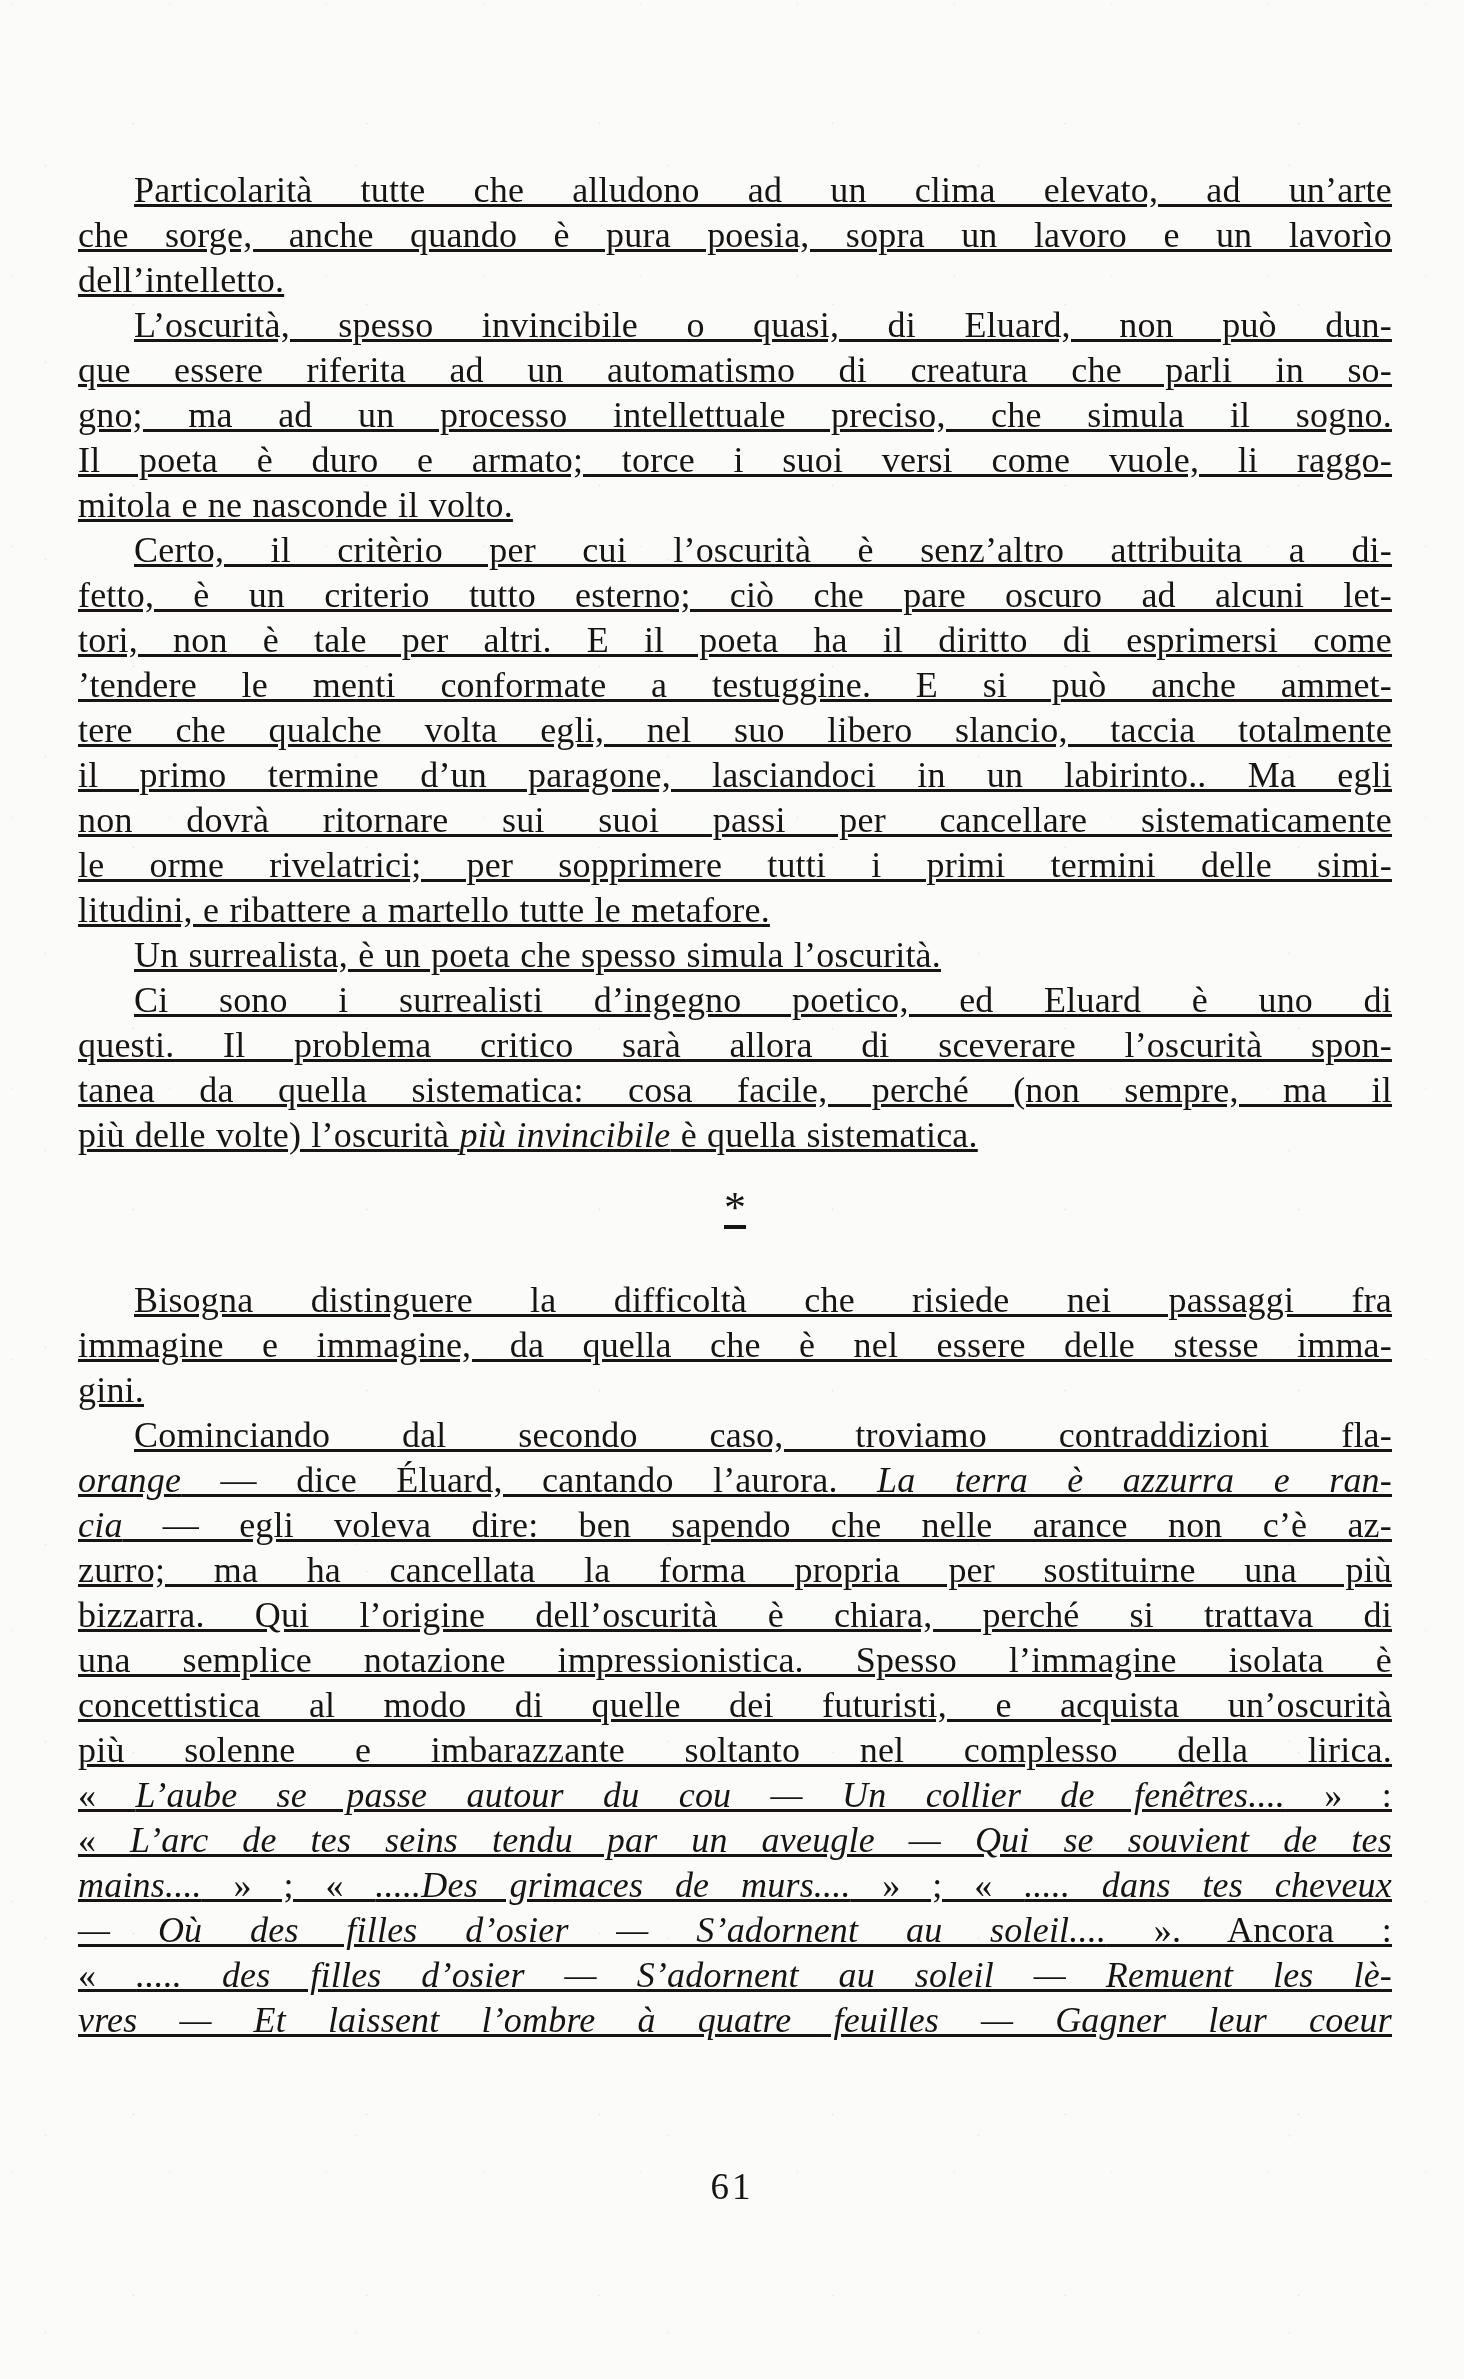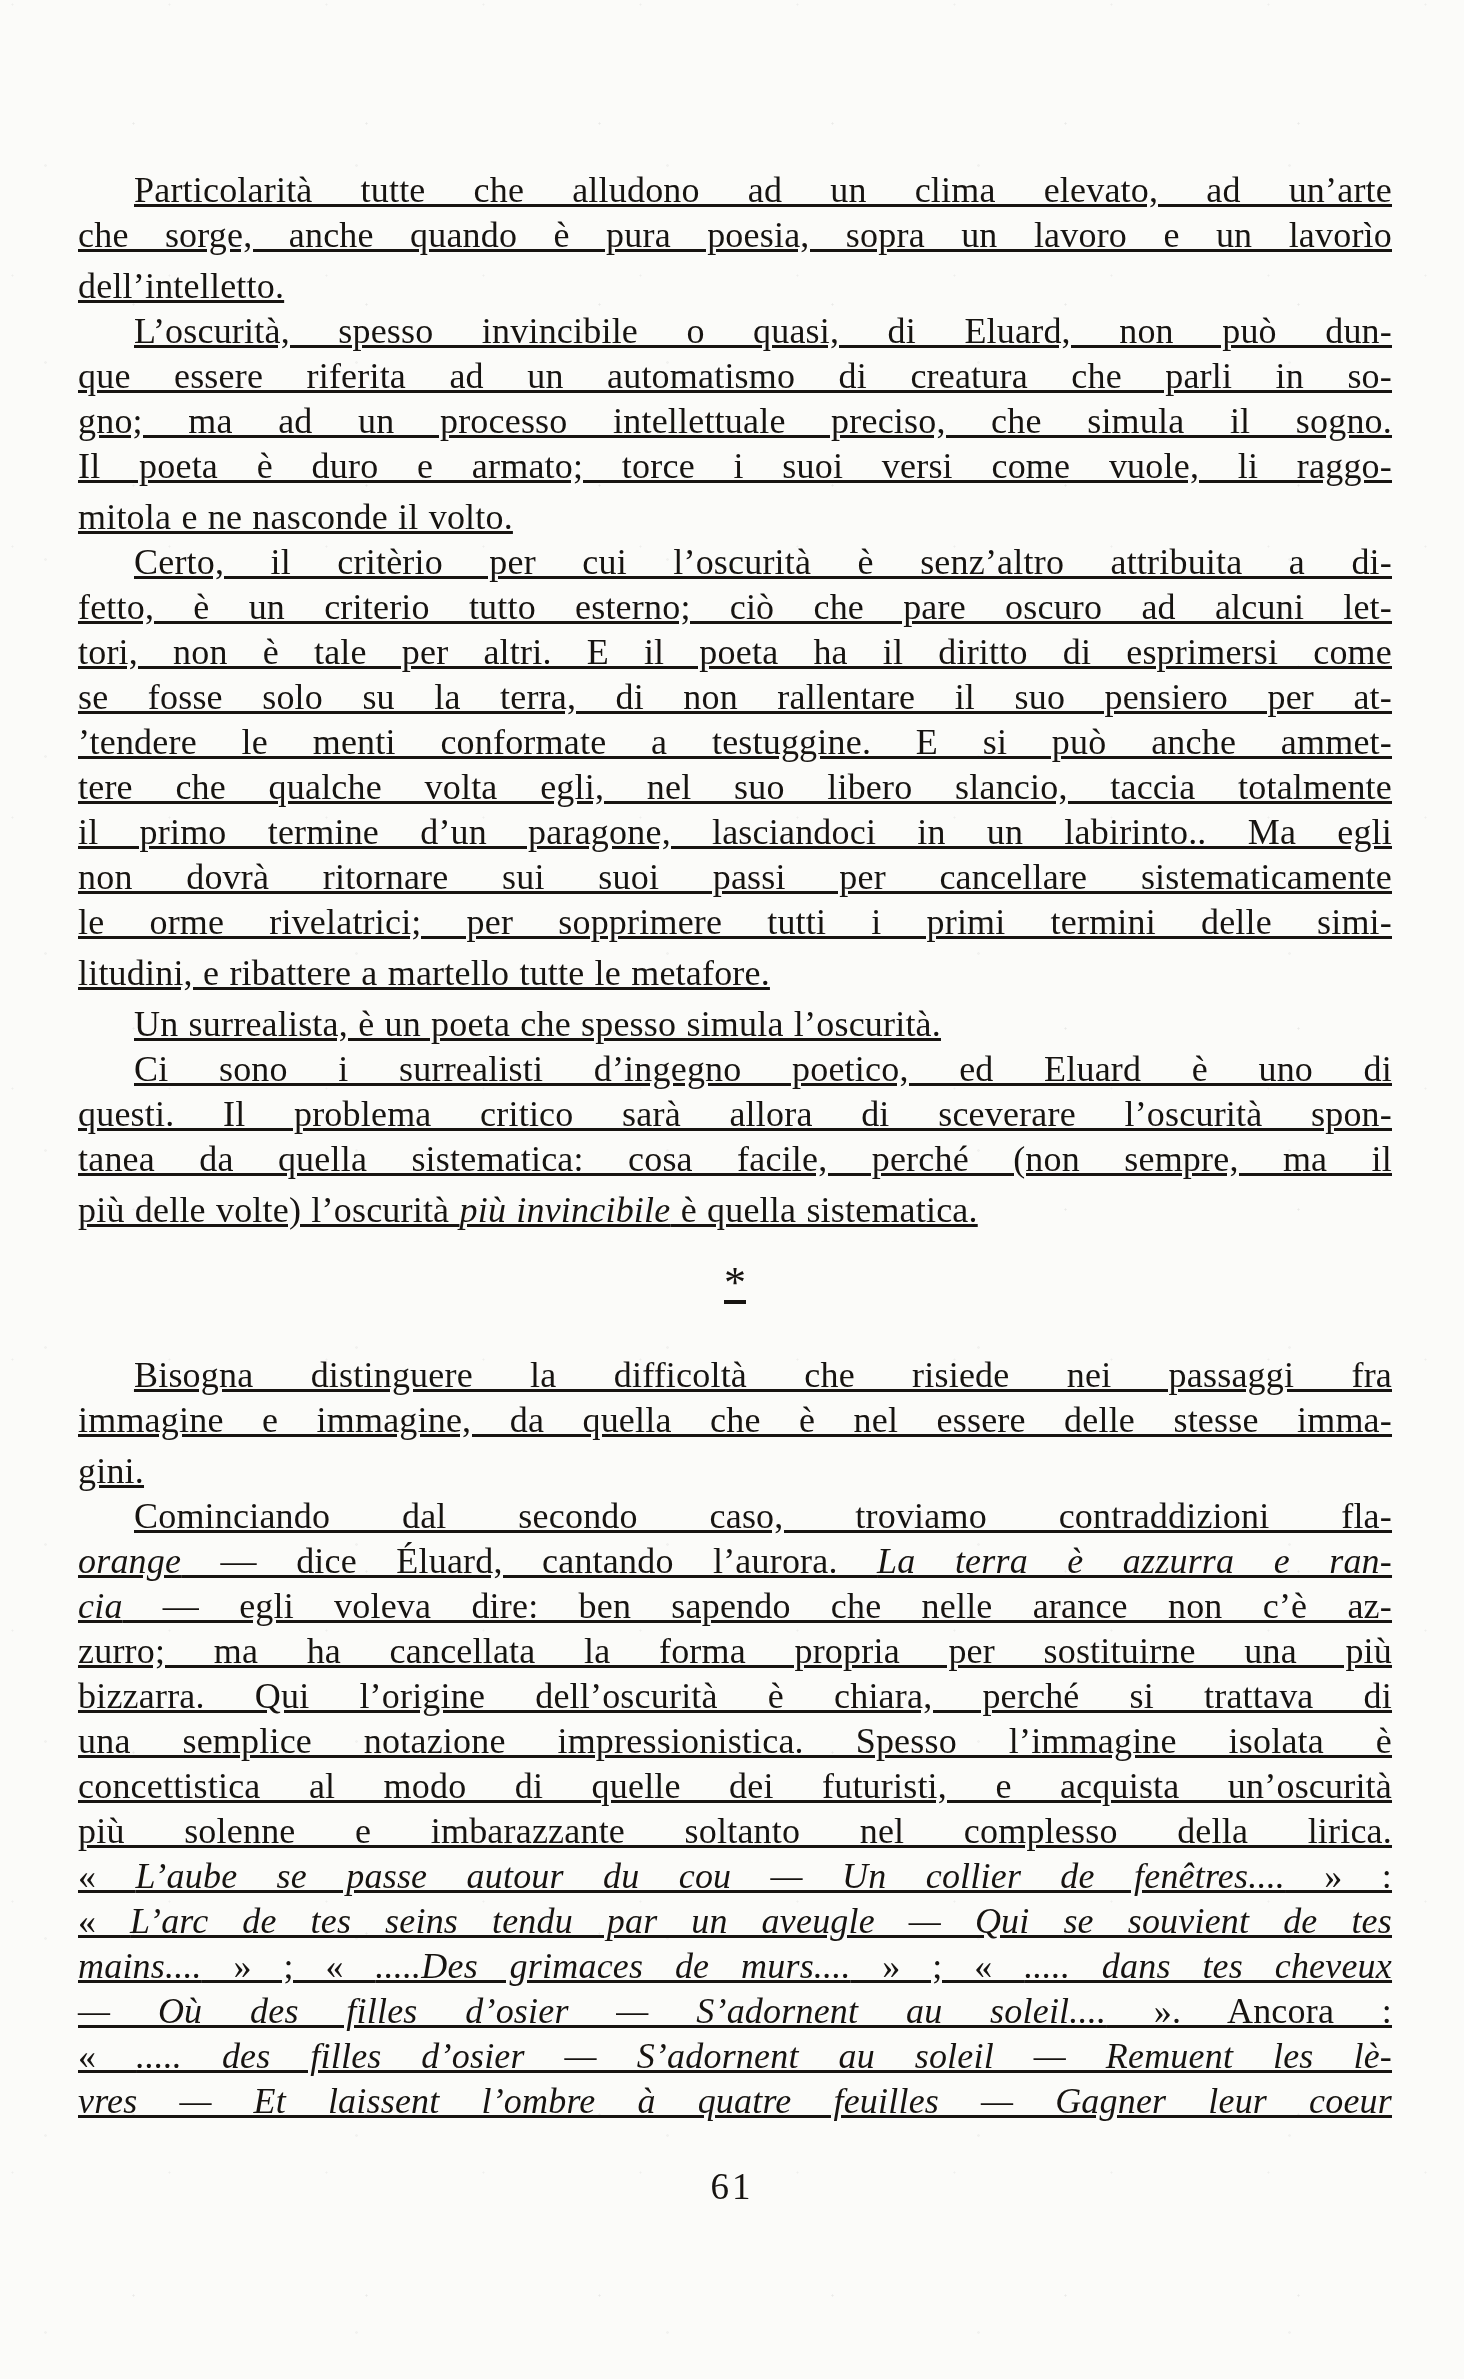--- a/index.html
+++ b/index.html
@@ -35,21 +35,20 @@
     height: 45px;
     text-align: justify;
     text-align-last: justify;
     letter-spacing: 0.2px;
     word-spacing: 1px;
     white-space: nowrap;
   }
   .line.pend {
     text-align: left;
     text-align-last: left;
-    margin-top: 6px;
   }
   .line.ind { text-indent: 56px; }
   .line em { font-style: italic; }
   .separator {
     height: 120px;
     line-height: 100px;
     font-size: 44px;
     text-align: center;
     text-align-last: center;
   }
@@ -72,21 +71,20 @@
       <div class="line"><span>che sorge, anche quando è pura poesia, sopra un lavoro e un lavorìo</span></div>
       <div class="line pend"><span>dell’intelletto.</span></div>
       <div class="line ind"><span>L’oscurità, spesso invincibile o quasi, di Eluard, non può dun-</span></div>
       <div class="line"><span>que essere riferita ad un automatismo di creatura che parli in so-</span></div>
       <div class="line"><span>gno; ma ad un processo intellettuale preciso, che simula il sogno.</span></div>
       <div class="line"><span>Il poeta è duro e armato; torce i suoi versi come vuole, li raggo-</span></div>
       <div class="line pend"><span>mitola e ne nasconde il volto.</span></div>
       <div class="line ind"><span>Certo, il critèrio per cui l’oscurità è senz’altro attribuita a di-</span></div>
       <div class="line"><span>fetto, è un criterio tutto esterno; ciò che pare oscuro ad alcuni let-</span></div>
       <div class="line"><span>tori, non è tale per altri. E il poeta ha il diritto di esprimersi come</span></div>
-      <div class="line"><span>se fosse solo su la terra, di non rallentare il suo pensiero per at-</span></div>
       <div class="line"><span>’tendere le menti conformate a testuggine. E si può anche ammet-</span></div>
       <div class="line"><span>tere che qualche volta egli, nel suo libero slancio, taccia totalmente</span></div>
       <div class="line"><span>il primo termine d’un paragone, lasciandoci in un labirinto.. Ma egli</span></div>
       <div class="line"><span>non dovrà ritornare sui suoi passi per cancellare sistematicamente</span></div>
       <div class="line"><span>le orme rivelatrici; per sopprimere tutti i primi termini delle simi-</span></div>
       <div class="line pend"><span>litudini, e ribattere a martello tutte le metafore.</span></div>
       <div class="line ind pend"><span>Un surrealista, è un poeta che spesso simula l’oscurità.</span></div>
       <div class="line ind"><span>Ci sono i surrealisti d’ingegno poetico, ed Eluard è uno di</span></div>
       <div class="line"><span>questi. Il problema critico sarà allora di sceverare l’oscurità spon-</span></div>
       <div class="line"><span>tanea da quella sistematica: cosa facile, perché (non sempre, ma il</span></div>

